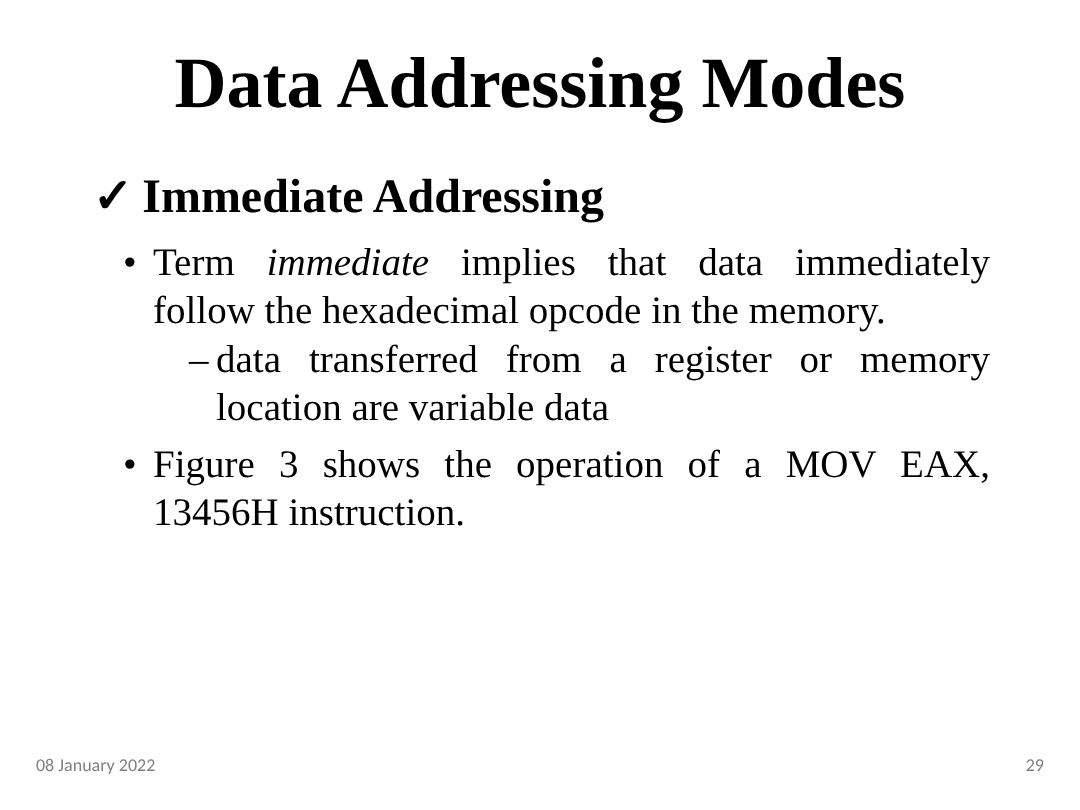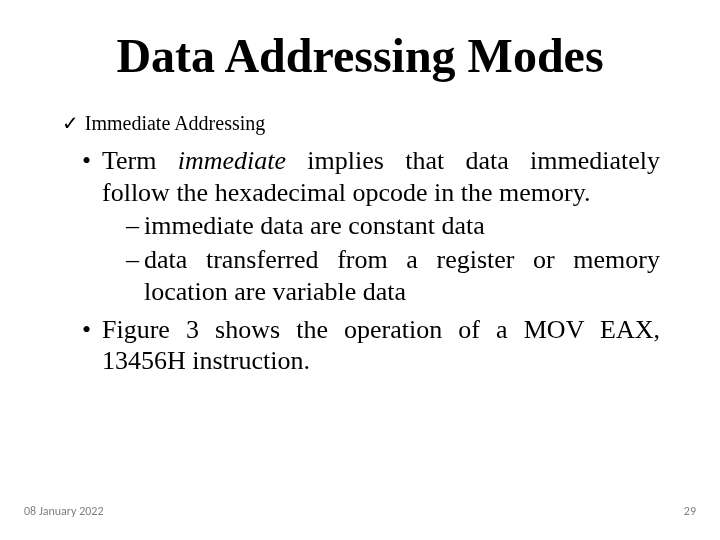--- a/index.html
+++ b/index.html
@@ -12,22 +12,22 @@
       position: relative;
       padding: 28px 60px 0 60px;
     }
     .title {
       font-size: 48px;
       font-weight: bold;
       text-align: center;
       margin-bottom: 28px;
     }
     .subheading {
-      font-size: 20px;
-      font-weight: normal;
+      font-size: 32px;
+      font-weight: bold;
       margin-bottom: 10px;
       padding-left: 2px;
     }
     .check {
       display: inline-block;
       margin-right: 6px;
     }
     .bullets {
       list-style: none;
       font-size: 26px;
@@ -86,21 +86,20 @@
 <h1 class="title">Data Addressing Modes</h1>
 
 <div class="subheading">
   <span class="check">✓</span><span>Immediate Addressing</span>
 </div>
 
 <ul class="bullets">
   <li>
     <span>Term </span><span class="italic">immediate</span><span> implies that data immediately follow the hexadecimal opcode in the memory.</span>
     <ul class="sub">
-      <li>immediate data are constant data</li>
       <li>data transferred from a register or memory location are variable data</li>
     </ul>
   </li>
   <li>Figure 3 shows the operation of a MOV EAX, 13456H instruction.</li>
 </ul>
 
 <div class="footer">
   <div class="footer-left">08 January 2022</div>
   <div class="footer-right">29</div>
 </div>

